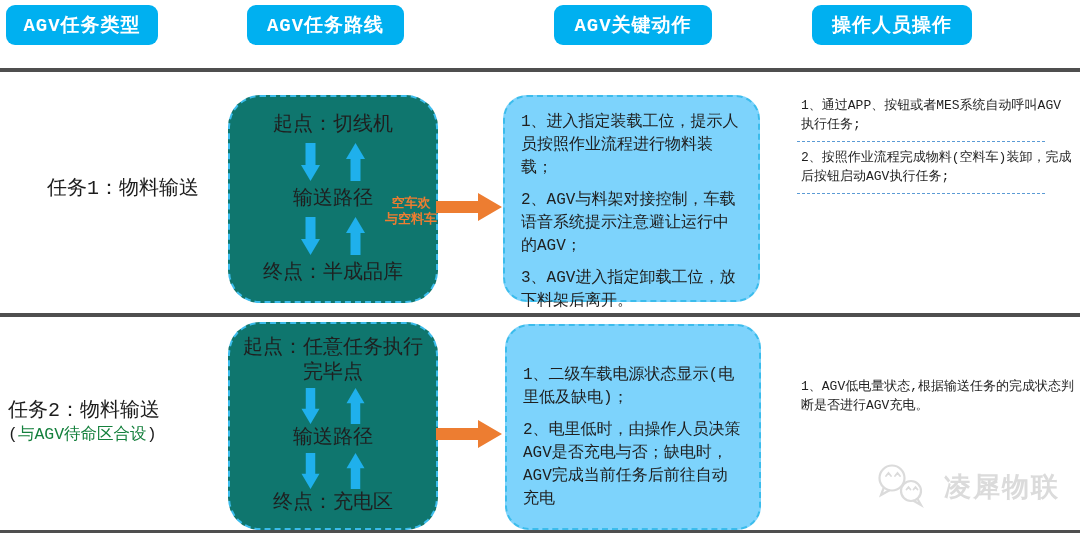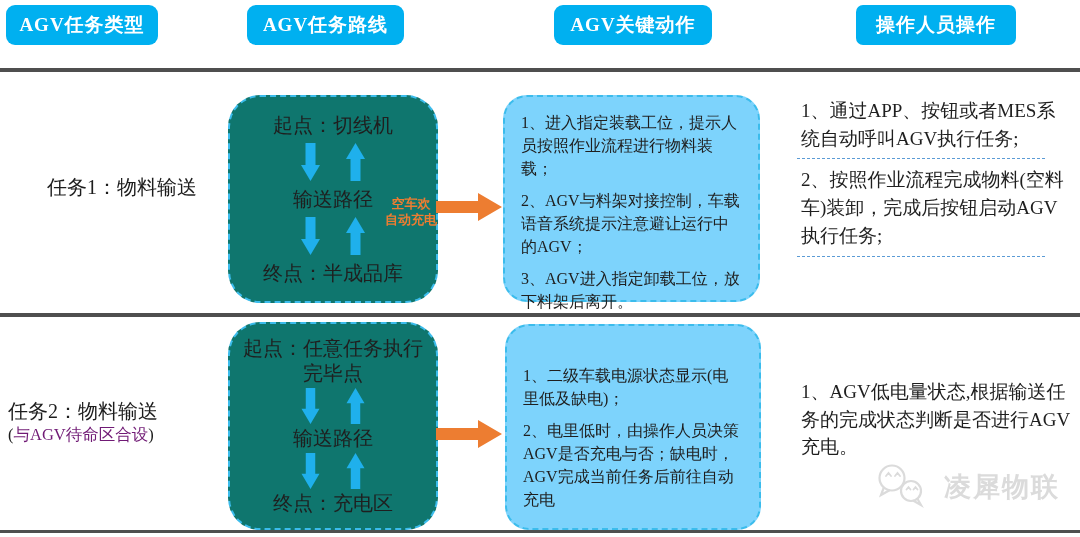--- a/index.html
+++ b/index.html
@@ -1,34 +1,34 @@
 <!DOCTYPE html>
 <html><head>
 <meta charset="utf-8">
 <style>
   * { margin:0; padding:0; box-sizing:border-box; }
   html,body { background:#fff; }
   .page {
     position:relative; width:1080px; height:537px; background:#ffffff;
-    font-family:Liberation Serif, serif; overflow:hidden;
+    font-family:Liberation Mono, monospace; overflow:hidden;
   }
   .hbtn {
     position:absolute; top:5px; height:40px; background:#00B0F0; border-radius:9px;
     color:#ffffff; font-weight:bold; font-size:19px;
     display:flex; align-items:center; justify-content:center; letter-spacing:1px;
   }
   .hb1{left:6px;width:152px;} .hb2{left:247px;width:157px;}
-  .hb3{left:554px;width:158px;} .hb4{left:856px;width:160px;border-radius:7px;}
+  .hb3{left:554px;width:158px;} .hb4{left:812px;width:160px;}
   .hline{position:absolute;left:0;width:1080px;background:#4F4F4F;}
   .l1{top:68px;height:4px;} .l2{top:313px;height:4px;} .l3{top:530px;height:3px;}
   .task-label{position:absolute;font-size:20px;color:#1C1C1C;}
   .t1{left:4px;top:174px;margin-left:43px;}
   .t2{left:8px;top:398px;line-height:1.3;}
   .t2 .sub{font-size:16.5px;color:#1C1C1C;}
-  .t2 .sub .orange{color:#701a75;text-align:center;}
+  .t2 .sub .orange{color:#15803d;text-align:center;}
   .rbox{
     position:absolute;width:210px;height:208px;border:2px dashed #3BBCEC;border-radius:32px;
     display:flex;flex-direction:column;align-items:center;justify-content:space-evenly;
     padding:10px 0;background:#0f766e;
   }
   .rb1{left:228px;top:95px;} .rb2{left:228px;top:322px;}
   .rtext{font-size:20px;color:#1F1F1F;white-space:pre-line;text-align:center;line-height:1.22;}
   .vpair{display:flex;gap:26px;align-items:center;}
   .varrow{display:block;}
   .side-note{
@@ -37,21 +37,21 @@
   }
   .flow-arrow{position:absolute;width:66px;height:30px;}
   .fa1{left:436px;top:192px;} .fa2{left:436px;top:419px;}
   .abox{
     position:absolute;border:2px dashed #3BBCEC;border-radius:24px;background:#7dd3fc;
     padding:14px 16px;font-size:16px;line-height:1.44;color:#1F1F1F;
   }
   .ab1{left:503px;top:95px;width:257px;height:207px;}
   .ab2{left:505px;top:324px;width:256px;height:206px;padding-top:38px;}
   .abox p{margin:0 0 9px 0;}
-  .ops{position:absolute;font-size:19px;line-height:1.46;color:#1F1F1F;}
+  .ops{position:absolute;font-size:13px;line-height:1.46;color:#1F1F1F;}
   .ops1{left:801px;top:97px;width:272px;}
   .ops2{left:801px;top:378px;width:280px;}
   .ops p{margin:0;}
   .opdiv{border-top:1px dashed #5B9BD5;width:248px;margin:6px 0 7px -4px;height:0;}
   .wm{position:absolute;left:874px;top:462px;display:flex;align-items:center;gap:16px;}
   .wm-text{
     font-size:27px;font-weight:bold;color:#DBDBDB;letter-spacing:2px;
     text-shadow:1px 1px 1px #ffffff;
   }
 </style>
@@ -87,21 +87,21 @@
           <polygon points="4.5,0 14.5,0 14.5,22 19,22 9.5,38 0,22 4.5,22" fill="#1FB0EC"></polygon>
         </svg>
       <svg class="varrow" width="19" height="38" viewBox="0 0 19 38">
           <polygon points="9.5,0 19,16 14.5,16 14.5,38 4.5,38 4.5,16 0,16" fill="#1FB0EC"></polygon>
         </svg>
     </div>
     <div class="rtext">终点：半成品库</div>
   </div>
 
   <div class="side-note">空车欢
-自动充电</div>
+与空料车</div>
 
   <svg class="flow-arrow fa1" width="66" height="30" viewBox="0 0 66 30">
       <polygon points="0,9 42,9 42,1 66,15 42,29 42,21 0,21" fill="#ED7D31"></polygon>
     </svg>
 
   <div class="abox ab1">
     <p>1、进入指定装载工位，提示人员按照作业流程进行物料装载；</p>
     <p>2、AGV与料架对接控制，车载语音系统提示注意避让运行中的AGV；</p>
     <p>3、AGV进入指定卸载工位，放下料架后离开。</p>
   </div>

